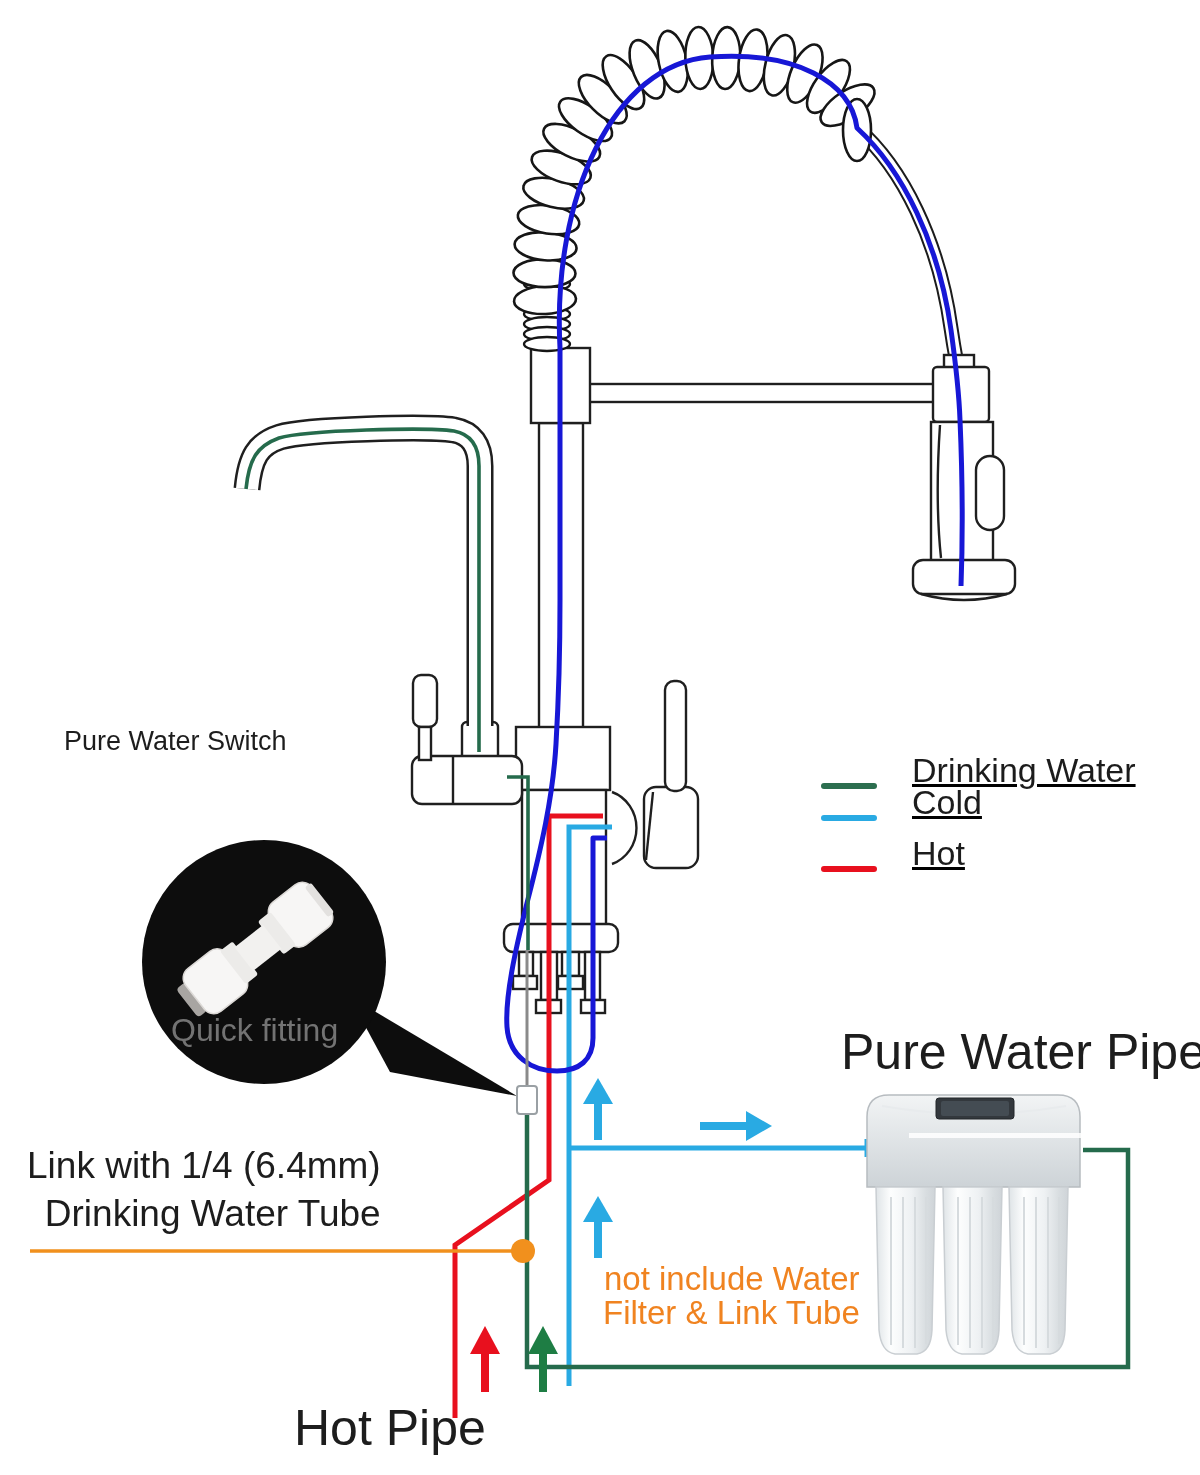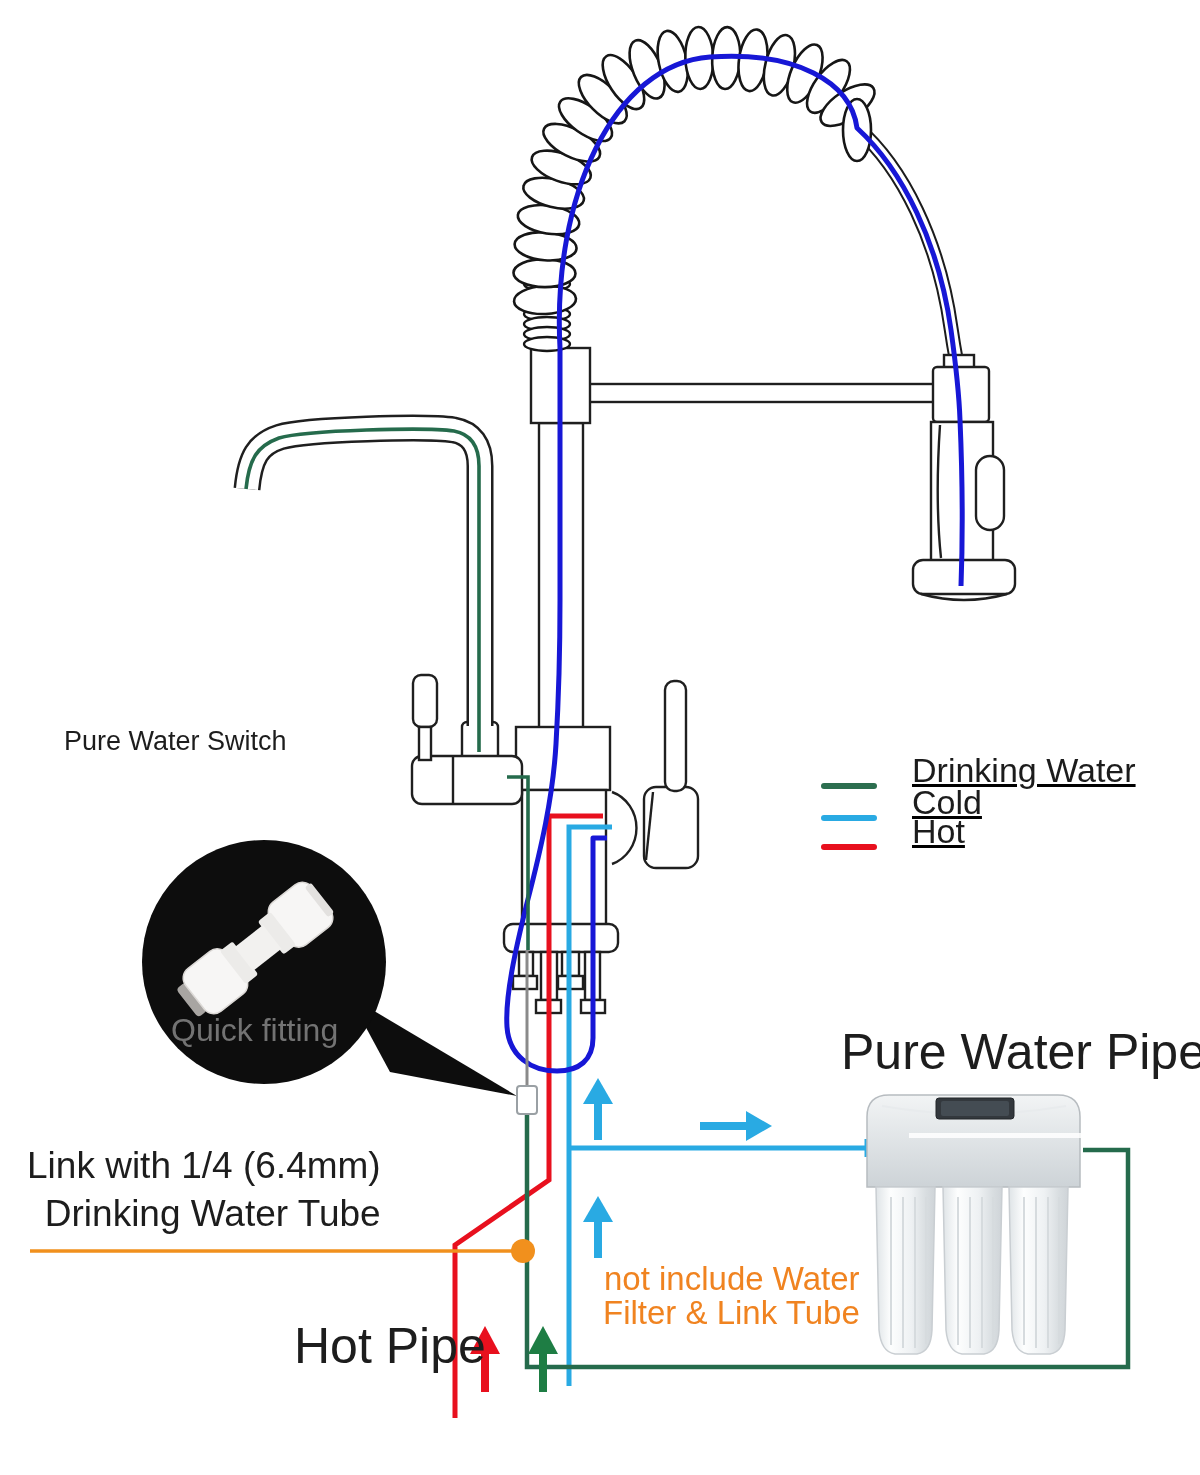--- a/index.html
+++ b/index.html
@@ -5,26 +5,26 @@
   html,body{margin:0;padding:0;background:#fff;}
   .stage{position:relative;width:1200px;height:1475px;background:#ffffff;overflow:hidden;
          font-family:"Liberation Sans",sans-serif;}
   .stage svg.diagram{position:absolute;left:0;top:0;}
   .lbl{position:absolute;color:#1d1d1d;font-weight:500;white-space:nowrap;line-height:1.15;}
   .lbl-big{font-size:50px;}
   .lbl-switch{left:64px;top:726px;font-size:27px;}
   .lbl-pwpipe{left:841px;top:1024px;}
   .lbl-link{left:27px;top:1142px;font-size:37px;line-height:1.3;text-align:right;}
   .lbl-coldpipe{left:654px;top:1171px;}
-  .lbl-hotpipe{left:294px;top:1318px;}
+  .lbl-hotpipe{left:294px;top:1400px;}
   .lbl-purewater{left:735px;top:1382px;}
   .lbl-quickfit{left:171px;top:1012px;font-size:32px;color:#737373;font-weight:500;}
   .legend-row{position:absolute;left:821px;display:flex;align-items:flex-end;gap:35px;height:40px;text-decoration:underline;}
   .legend-row .txt{font-size:34px;color:#1c1c1c;font-weight:500;white-space:nowrap;}
-  .lr1{top:750px;} .lr2{top:782px;} .lr3{top:811px;} .lr4{top:871px;}
+  .lr1{top:750px;} .lr2{top:782px;} .lr3{top:833px;} .lr4{top:871px;}
 </style>
 </head>
 <body>
 
 <div class="stage">
 
 <svg class="diagram" width="1200" height="1475" viewBox="0 0 1200 1475">
   <defs>
     <linearGradient id="capg" x1="0" y1="0" x2="0" y2="1">
       <stop offset="0" stop-color="#f2f4f5"></stop>

